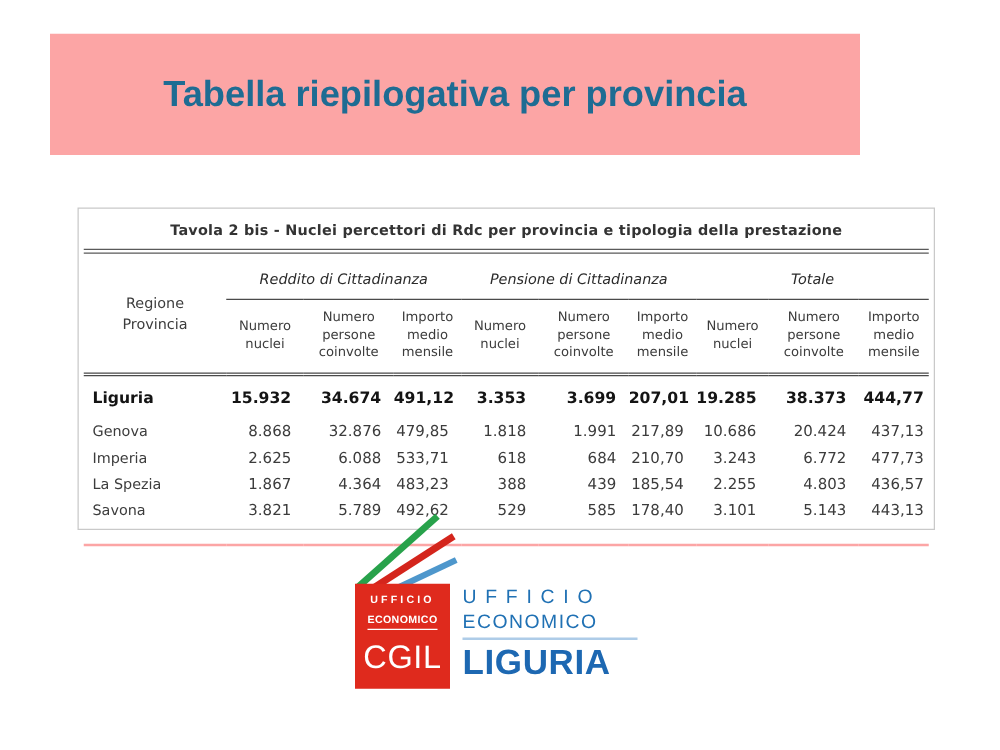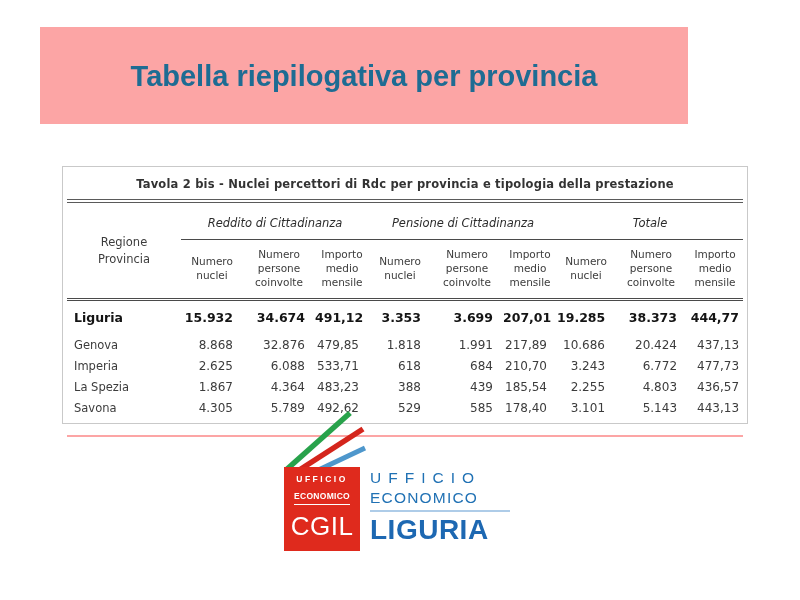--- a/index.html
+++ b/index.html
@@ -181,21 +181,21 @@
           <td>483,23</td>
           <td>388</td>
           <td>439</td>
           <td>185,54</td>
           <td>2.255</td>
           <td>4.803</td>
           <td class="lastcol">436,57</td>
         </tr>
         <tr class="lastrow">
           <td class="rname">Savona</td>
-          <td>4.305</td>
+          <td>3.821</td>
           <td>5.789</td>
           <td>492,62</td>
           <td>529</td>
           <td>585</td>
           <td>178,40</td>
           <td>3.101</td>
           <td>5.143</td>
           <td class="lastcol">443,13</td>
         </tr>
       </tbody>

